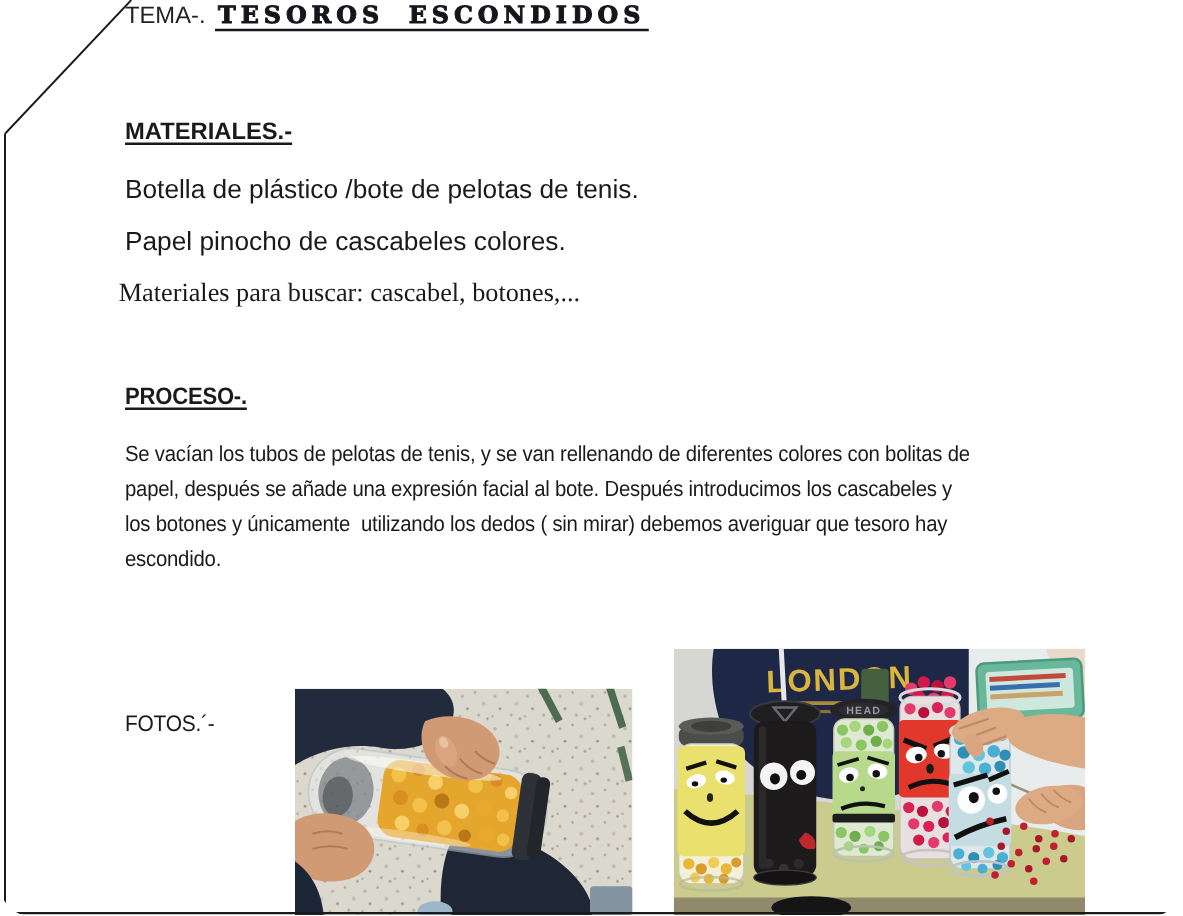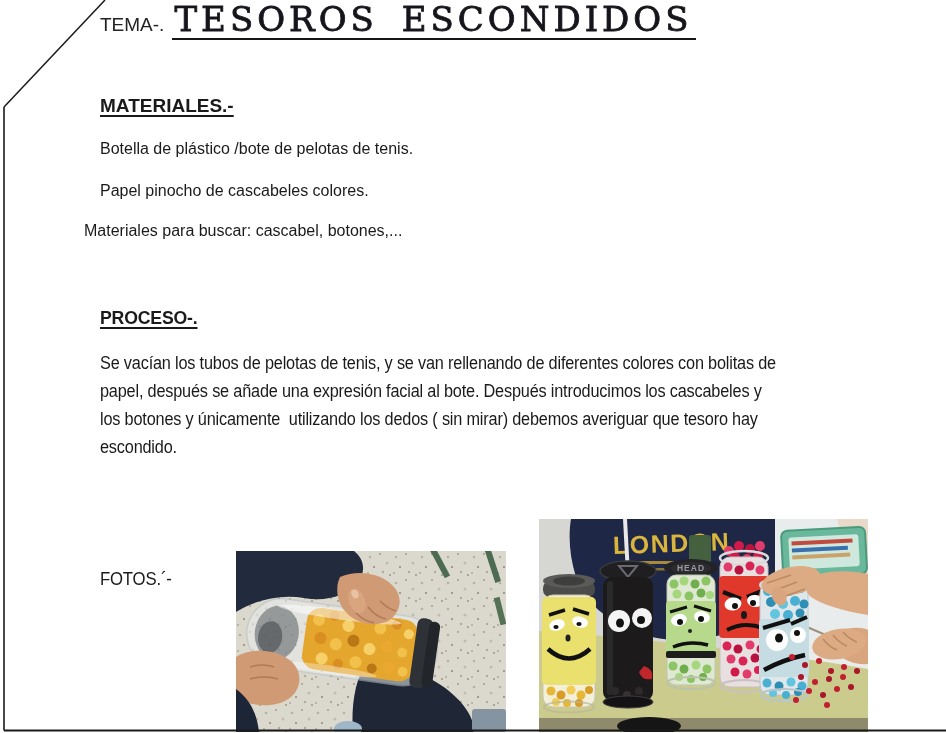--- a/index.html
+++ b/index.html
@@ -1,56 +1,56 @@
 <!DOCTYPE html>
 <html><head>
 <meta charset="utf-8">
 <style>
   html,body{margin:0;padding:0;background:#fff;}
   #page{
     position:relative;width:946px;height:733px;background:#ffffff;
-    overflow:hidden;font-family:"Liberation Sans",sans-serif;color:#1a1a1a;
+    overflow:hidden;font-family:"Liberation Sans",sans-serif;color:#1a1a1a;border-radius:25px;
   }
   .abs{position:absolute;}
   
   #title-row{left:100px;top:2px;display:flex;align-items:baseline;white-space:pre;}
   .title-prefix{font-size:19px;color:#222;letter-spacing:0;}
   .title-main{
-    font-family:"DejaVu Serif",serif;font-weight:normal;font-size:34px;
+    font-family:"DejaVu Serif",serif;font-weight:bold;font-size:19px;
     letter-spacing:4px;word-spacing:9px;color:#15151c;
     -webkit-text-stroke:0.8px #15151c;
     border-bottom:2px solid #15151c;padding:0 3px 0 2px;margin-left:8px;line-height:1.05;
   }
   
   .heading{
     font-weight:bold;font-size:19px;text-decoration:underline;
     text-underline-offset:3px;text-decoration-thickness:2px;white-space:pre;
   }
   
-  .body-line{font-size:16px;white-space:pre;}
+  .body-line{font-size:21px;white-space:pre;}
   
   .cond{transform:scaleX(0.93);transform-origin:0 0;letter-spacing:-0.2px;}
   .proc-line{font-size:17.5px;white-space:pre;}
   .photo{position:absolute;display:block;}
   #border-overlay{position:absolute;left:0;top:0;z-index:50;pointer-events:none;}
 </style>
 </head>
 <body>
 
 <div id="page">
 
   <div class="abs" id="title-row">
     <span class="title-prefix">TEMA-.</span>
     <span class="title-main">TESOROS ESCONDIDOS</span>
   </div>
 
   <div class="abs heading" style="left:100px;top:95px;text-align:center;">MATERIALES.-</div>
   <div class="abs body-line" style="left:100px;top:140px;">Botella de plástico /bote de pelotas de tenis.</div>
   <div class="abs body-line" style="left:100px;top:182px;">Papel pinocho de cascabeles colores.</div>
-  <div class="abs body-line" style="left:84px;top:222px;">Materiales para buscar: cascabel, botones,...</div>
+  <div class="abs body-line" style="left:95px;top:222px;font-family:Liberation Serif, serif;">Materiales para buscar: cascabel, botones,...</div>
 
   <div class="abs heading cond" style="left:100px;top:307px;">PROCESO-.</div>
   <div class="abs proc-line cond" style="left:100px;top:353px;">Se vacían los tubos de pelotas de tenis, y se van rellenando de diferentes colores con bolitas de</div>
   <div class="abs proc-line cond" style="left:100px;top:381px;">papel, después se añade una expresión facial al bote. Después introducimos los cascabeles y</div>
   <div class="abs proc-line cond" style="left:100px;top:409px;">los botones y únicamente  utilizando los dedos ( sin mirar) debemos averiguar que tesoro hay</div>
   <div class="abs proc-line cond" style="left:100px;top:437px;">escondido.</div>
 
   <div class="abs proc-line cond" style="left:100px;top:569px;font-size:18px;">FOTOS.´-</div>
 
   <svg class="photo" style="left:236px;top:551px;" width="270" height="181" viewBox="0 0 270 181" aria-hidden="true">

